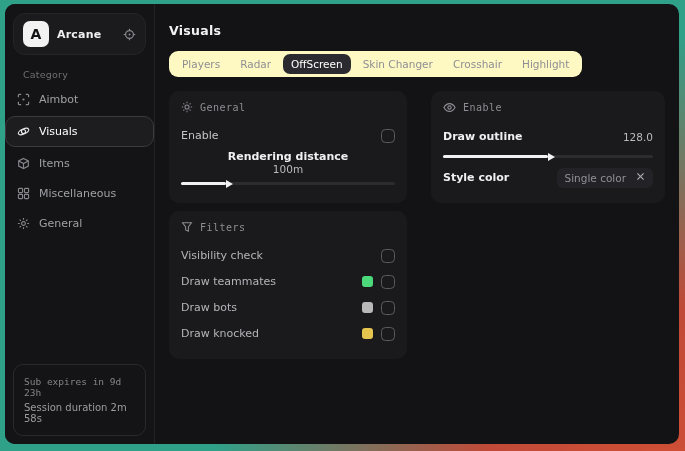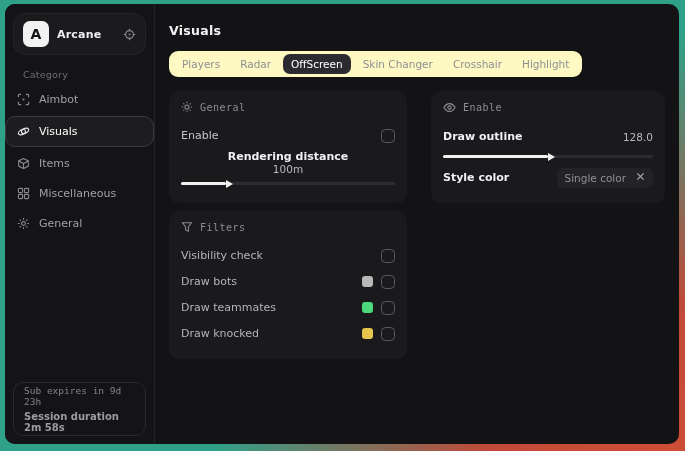--- a/index.html
+++ b/index.html
@@ -35,25 +35,25 @@
   .nav-item{
     display:flex; align-items:center; gap:9px; padding:6px 10px; margin-bottom:3px;
     color:#9fa0a5; font-size:11px; border-radius:10px; border:1px solid transparent;
     cursor:default;
   }
   .nav-item .ico{ color:#87878d; display:flex; width:14px; justify-content:center;}
   .nav-item.selected{ background:#1d1d20; border-color:#3a3a3f; color:#ffffff; padding:8px 10px;}
   .nav-item.selected .ico{ color:#e8e8ea; }
   .sidebar-footer{
     position:absolute; left:8px; right:8px; bottom:8px;
-    border:1px solid #2a2a2e; border-radius:10px; padding:2px 10px;
+    border:1px solid #2a2a2e; border-radius:10px; padding:11px 10px;
     display:flex; flex-direction:column; gap:4px;
   }
   .sf-line1{ font-family:"DejaVu Sans Mono","Liberation Mono",monospace; font-size:9.5px; color:#84848a;}
-  .sf-line2{ font-size:10px; color:#9b9ba1;font-weight:bold; }
+  .sf-line2{ font-size:10px; color:#9b9ba1; }
   
   .main{ flex:1; display:flex; flex-direction:column; }
   .main-header{ padding:16px 16px 12px 14px; }
   .main-title{ color:#f2f2f4; font-size:12.5px; font-weight:bold; letter-spacing:.3px;}
   .tabstrip{
     margin:0 0 2px 14px; display:inline-flex; align-self:flex-start;
     background:#fef9c3; border-radius:9px; padding:3px 5px; align-items:center; gap:4px;
   }
   .tab{ color:#8e8e94; font-size:10.5px; padding:4px 8px; border-radius:7px; white-space:nowrap; cursor:default;}
   .tab.selected{ background:#2b2b2f; color:#ffffff; }
@@ -214,30 +214,30 @@
                 <path d="M1.8 2h10.4L8.6 7v5l-3.2-1.6V7Z"></path>
               </svg>
             </span>
             <span>Filters</span>
           </div>
           <div class="row">
             <span class="lbl dim">Visibility check</span>
             <span class="checkbox"></span>
           </div>
           <div class="row">
+            <span class="lbl dim">Draw teammates</span>
+            <span class="right-group">
+              <span class="swatch" style="background-color: rgb(76, 217, 123);"></span>
+              <span class="checkbox"></span>
+            </span>
+          </div>
+          <div class="row">
             <span class="lbl dim">Draw bots</span>
             <span class="right-group">
               <span class="swatch" style="background-color: rgb(184, 184, 184);"></span>
-              <span class="checkbox"></span>
-            </span>
-          </div>
-          <div class="row">
-            <span class="lbl dim">Draw teammates</span>
-            <span class="right-group">
-              <span class="swatch" style="background-color: rgb(76, 217, 123);"></span>
               <span class="checkbox"></span>
             </span>
           </div>
           <div class="row" style="margin-bottom:0;">
             <span class="lbl dim">Draw knocked</span>
             <span class="right-group">
               <span class="swatch" style="background-color: rgb(229, 197, 78);"></span>
               <span class="checkbox"></span>
             </span>
           </div>

